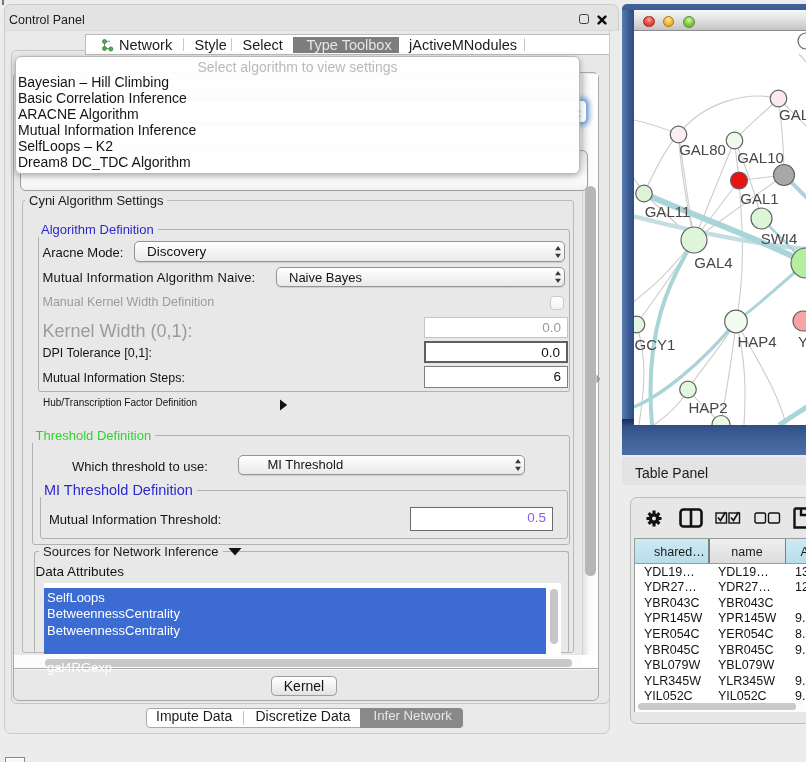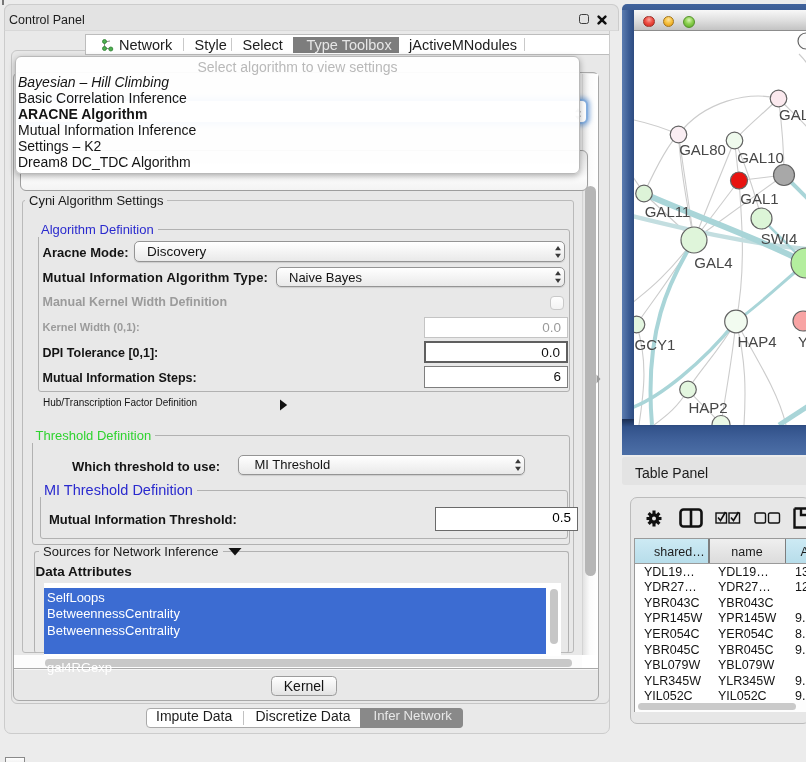--- a/index.html
+++ b/index.html
@@ -1,20 +1,20 @@
 <!DOCTYPE html>
 <html><head>
 <meta charset="utf-8">
 <style>
   html,body{margin:0;padding:0;}
   body{width:806px;height:762px;overflow:hidden;position:relative;background:#ececec;
        font-family:"Liberation Sans",sans-serif;}
   .a{position:absolute;box-sizing:border-box;}
   .t{position:absolute;white-space:nowrap;color:#141414;}
-  .b{font-weight:bold;text-align:center;}
+  .b{font-weight:normal;text-align:center;}
   .gray{color:#9b9b9b;}
   .tf{position:absolute;box-sizing:border-box;background:#fff;text-align:right;
       font-size:13.5px;padding-right:6px;white-space:nowrap;}
   .combo{position:absolute;box-sizing:border-box;border:1px solid #949494;border-radius:5px;
       background:linear-gradient(#ffffff,#f3f3f3 55%,#e9e9e9);box-shadow:0 1px 1px rgba(0,0,0,0.12);
       font-size:13px;color:#141414;white-space:nowrap;}
   .grp{position:absolute;box-sizing:border-box;border:1px solid #b1b1b1;border-radius:3px;}
   .gtit{position:absolute;background:#e8e8e8;padding:0 4px;font-size:13px;line-height:14px;white-space:nowrap;}
 </style>
 </head>
@@ -68,53 +68,53 @@
 
 <div class="grp" style="left:38px;top:229px;width:532px;height:163px;"></div>
 <div class="gtit" style="left:37px;top:222.5px;color:#2a2ace;">Algorithm Definition</div>
 
 <div class="t b" style="left:42.5px;top:244.7px;font-size:13px;">Aracne Mode:</div>
 <div class="combo" style="left:134px;top:241px;width:431px;height:20.5px;line-height:19.5px;padding-left:12px;font-size:13.5px;">Discovery</div>
 <svg style="left:553.5px;top:245.5px;position:absolute;" width="8" height="12" viewBox="0 0 8 14">
   <path d="M4,0 L7.4,5 L0.6,5 Z" fill="#383838"></path>
     <path d="M4,14 L7.4,9 L0.6,9 Z" fill="#383838"></path>
 </svg>
-<div class="t b" style="left:42.5px;top:270.4px;font-size:13px;letter-spacing:0.2px;">Mutual Information Algorithm Type:</div>
+<div class="t b" style="left:42.5px;top:270.4px;font-size:13px;letter-spacing:0.2px;">Mutual Information Algorithm Naive:</div>
 <div class="combo" style="left:276px;top:266.5px;width:289px;height:20px;line-height:19px;padding-left:12px;">Naive Bayes</div>
 <svg style="left:553.5px;top:270.5px;position:absolute;" width="8" height="12" viewBox="0 0 8 14">
   <path d="M4,0 L7.4,5 L0.6,5 Z" fill="#383838"></path>
     <path d="M4,14 L7.4,9 L0.6,9 Z" fill="#383838"></path>
 </svg>
 
 <div class="t b gray" style="left:42.5px;top:295.3px;font-size:12.5px;">Manual Kernel Width Definition</div>
 <div class="a" style="left:550px;top:296px;width:14px;height:14px;border:1.5px solid #c9c9c9;border-radius:4px;background:linear-gradient(#fefefe,#f3f3f3);"></div>
-<div class="t b gray" style="left:42.5px;top:320.8px;font-size:11px;">Kernel Width (0,1):</div>
+<div class="t b gray" style="left:42.5px;top:320.8px;font-size:18px;">Kernel Width (0,1):</div>
 <div class="tf gray" style="left:424px;top:316.5px;width:144px;height:21px;line-height:19px;border:1px solid #c4c4c4;">0.0</div>
 <div class="t b" style="left:42.5px;top:345.7px;font-size:12.5px;">DPI Tolerance [0,1]:</div>
 <div class="tf" style="left:424px;top:340.5px;width:144px;height:22.5px;line-height:19px;border:2px solid #5f5f5f;color:#101010;">0.0</div>
 <div class="t b" style="left:42.5px;top:370.6px;font-size:12.5px;">Mutual Information Steps:</div>
 <div class="tf" style="left:424px;top:366px;width:144px;height:22px;line-height:19.5px;border:1.5px solid #7e7e7e;color:#101010;">6</div>
 
 <div class="t" style="left:43px;top:396.5px;font-size:10px;">Hub/Transcription Factor Definition</div>
 <svg style="left:279px;top:399px;position:absolute;" width="9" height="12" viewBox="0 0 9 12">
   <path d="M1,0.5 L8.2,6 L1,11.5 Z" fill="#111"></path>
 </svg>
 
 <div class="grp" style="left:32px;top:435px;width:538px;height:110px;"></div>
 <div class="gtit" style="left:31.5px;top:428.5px;color:#2fd32f;">Threshold Definition</div>
 <div class="t b" style="left:72px;top:458.5px;font-size:13px;">Which threshold to use:</div>
-<div class="combo" style="left:237.5px;top:455px;width:287.5px;height:19.5px;line-height:18.5px;padding-left:16px;">MI Threshold</div>
+<div class="combo" style="left:237.5px;top:455px;width:287.5px;height:19.5px;line-height:18.5px;padding-left:29px;">MI Threshold</div>
 <svg style="left:514px;top:459px;position:absolute;" width="8" height="12" viewBox="0 0 8 14">
   <path d="M4,0 L7.4,5 L0.6,5 Z" fill="#383838"></path>
     <path d="M4,14 L7.4,9 L0.6,9 Z" fill="#383838"></path>
 </svg>
 <div class="grp" style="left:40px;top:490px;width:528px;height:49px;"></div>
 <div class="gtit" style="left:40px;top:483px;color:#2a2ace;font-size:14.5px;">MI Threshold Definition</div>
 <div class="t b" style="left:49px;top:512px;font-size:13px;">Mutual Information Threshold:</div>
-<div class="tf" style="left:435px;top:507px;width:143px;height:23.5px;line-height:20px;border:1.5px solid #6a6a6a;color:#000000;">0.5</div>
+<div class="tf" style="left:410px;top:507px;width:143px;height:23.5px;line-height:20px;border:1.5px solid #6a6a6a;color:#8b5cf6;">0.5</div>
 
 <div class="grp" style="left:34px;top:551px;width:535px;height:102px;border-bottom:none;"></div>
 <div class="gtit" style="left:39px;top:544.5px;color:#1a1a1a;">Sources for Network Inference</div>
 <svg style="left:228px;top:547px;position:absolute;" width="14" height="9" viewBox="0 0 14 9">
   <path d="M0.5,1 L13.5,1 L7,8.5 Z" fill="#111"></path>
 </svg>
 <div class="t b" style="left:35.5px;top:564.3px;font-size:13.5px;">Data Attributes</div>
 
 <div class="a" style="left:44px;top:583px;width:517px;height:73px;background:#fff;"></div>
 <div class="a" style="left:44px;top:588px;width:502px;height:66px;background:#3c6cd2;"></div>
@@ -298,18 +298,18 @@
 <div class="a" style="left:20px;top:99px;width:568px;height:24.5px;border-radius:6px;border:2px solid #85aede;box-shadow:0 0 4px 1.5px rgba(90,145,210,0.65);background:#fff;"></div>
 <svg style="left:573.5px;top:108px;position:absolute;" width="8" height="12" viewBox="0 0 8 14">
   <path d="M4,0 L7.4,5 L0.6,5 Z" fill="#777"></path>
     <path d="M4,14 L7.4,9 L0.6,9 Z" fill="#777"></path>
 </svg>
 <div class="a" style="left:20px;top:150px;width:568px;height:40.5px;border-radius:6px;border:1px solid #9e9e9e;background:linear-gradient(#e2e2e2,#fbfbfb 70%,#f3f3f3);"></div>
 
 <div class="a" style="left:15px;top:56px;width:565px;height:118px;background:rgba(255,255,255,0.95);border:1px solid #b9b9b9;
      border-radius:6px;box-shadow:0 2px 6px rgba(0,0,0,0.3);"></div>
 <div class="t" style="left:15px;top:59px;width:565px;text-align:center;font-size:14px;color:#b9b9b9;">Select algorithm to view settings</div>
-<div class="t" style="left:18px;top:74px;font-size:14px;font-style:italic;">Bayesian – Hill Climbing</div>
+<div class="t" style="left:18px;top:74px;font-size:14px;">Bayesian – Hill Climbing</div>
 <div class="t" style="left:18px;top:90px;font-size:14px;">Basic Correlation Inference</div>
 <div class="t b" style="left:18px;top:106px;font-size:14px;">ARACNE Algorithm</div>
 <div class="t" style="left:18px;top:122px;font-size:14px;">Mutual Information Inference</div>
-<div class="t" style="left:18px;top:138px;font-size:14px;">Settings – K2</div>
+<div class="t" style="left:18px;top:138px;font-size:14px;">SelfLoops – K2</div>
 <div class="t" style="left:18px;top:153.8px;font-size:14px;">Dream8 DC_TDC Algorithm</div>
 
 </body></html>

